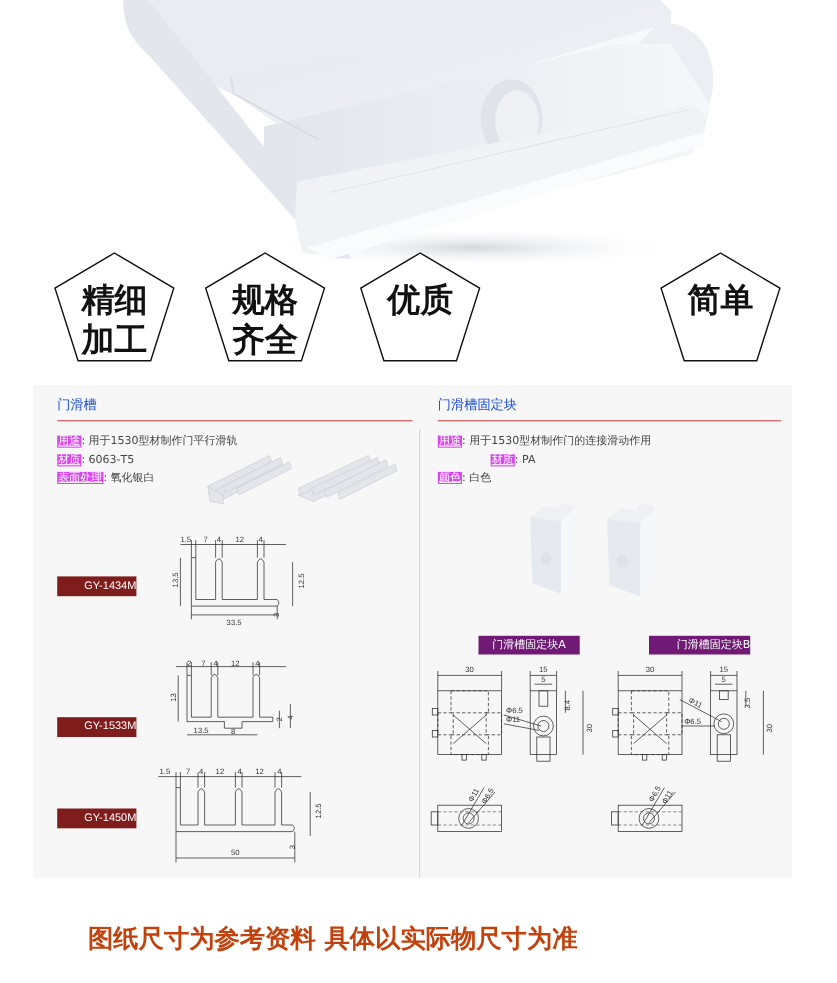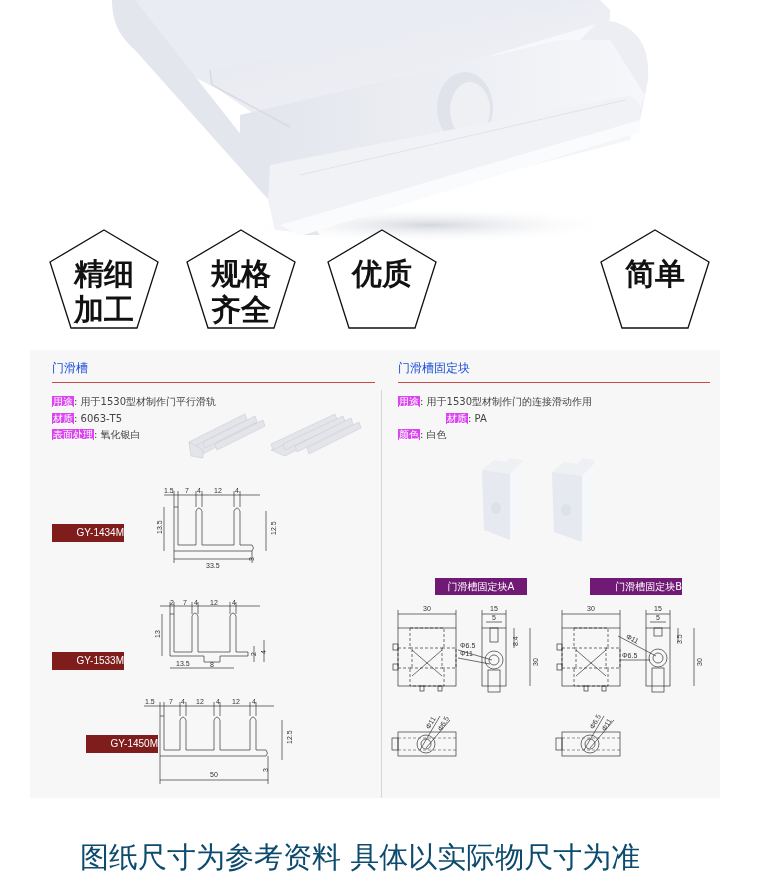--- a/index.html
+++ b/index.html
@@ -34,21 +34,21 @@
 
   .model-badge { position: absolute; left: 22px; width: 72px; height: 18px; background: #7f1d1d; color: #fff;
     font-size: 10px; text-align: right; line-height: 18px; font-family: "Liberation Sans", sans-serif; }
 
   .block-badge { position: absolute; width: 92px; height: 17px; background: #701a75; color: #fff;
     font-size: 10px; text-align: center; line-height: 17px; }
 
   .drawing { position: absolute; }
   .dim { font-family: "Liberation Sans", sans-serif; font-size: 7px; fill: #333; }
 
-  .footer-note { position: absolute; left: 80px; top: 838px; font-size: 29px; font-weight: normal; color: #0c4a6e; letter-spacing: 0px; white-space: nowrap; }
+  .footer-note { position: absolute; left: 80px; top: 838px; font-size: 23px; font-weight: bold; color: #c2410c; letter-spacing: 0px; white-space: nowrap; }
 </style>
 </head>
 <body>
 
 <div class="hero">
   <svg width="761" height="240" viewBox="0 0 761 240">
     <defs>
       <linearGradient id="gTop" x1="0" y1="0" x2="1" y2="1">
         <stop offset="0" stop-color="#e4e7ee"></stop>
         <stop offset="1" stop-color="#f3f4f8"></stop>
@@ -197,21 +197,21 @@
       <text class="dim" x="44" y="5">4</text>
       <text class="dim" x="60" y="5">12</text>
       <text class="dim" x="82" y="5">4</text>
       <text class="dim" x="2" y="38" transform="rotate(-90 6 34)">13</text>
       <text class="dim" x="98" y="56" transform="rotate(-90 102 52)">2</text>
       <text class="dim" x="108" y="54" transform="rotate(-90 112 50)">4</text>
       <text class="dim" x="26" y="66">13.5</text>
       <text class="dim" x="60" y="67">8</text>
     </svg>
 
-    <div class="model-badge" style="top:385px;margin-left:34px;">GY-1450M</div>
+    <div class="model-badge" style="top:385px;">GY-1450M</div>
     <svg class="drawing" style="left:108px; top:348px;" width="180" height="92" viewBox="0 0 180 92">
       <g stroke="#333" stroke-width="0.7" fill="none">
         <path d="M22 18 L26 18 L26 52 L42 52 L42 22 Q45 16 48 22 L48 52 L76 52 L76 22 Q79 16 82 22 L82 52 L112 52 L112 22 Q115 16 118 22 L118 52 L128 52 Q131 55 128 58 L22 58 Z"></path>
         <line x1="6" y1="8" x2="136" y2="8"></line>
         <line x1="22" y1="4" x2="22" y2="18"></line>
         <line x1="26" y1="4" x2="26" y2="18"></line>
         <line x1="42" y1="4" x2="42" y2="18"></line>
         <line x1="48" y1="4" x2="48" y2="18"></line>
         <line x1="76" y1="4" x2="76" y2="18"></line>
         <line x1="82" y1="4" x2="82" y2="18"></line>

